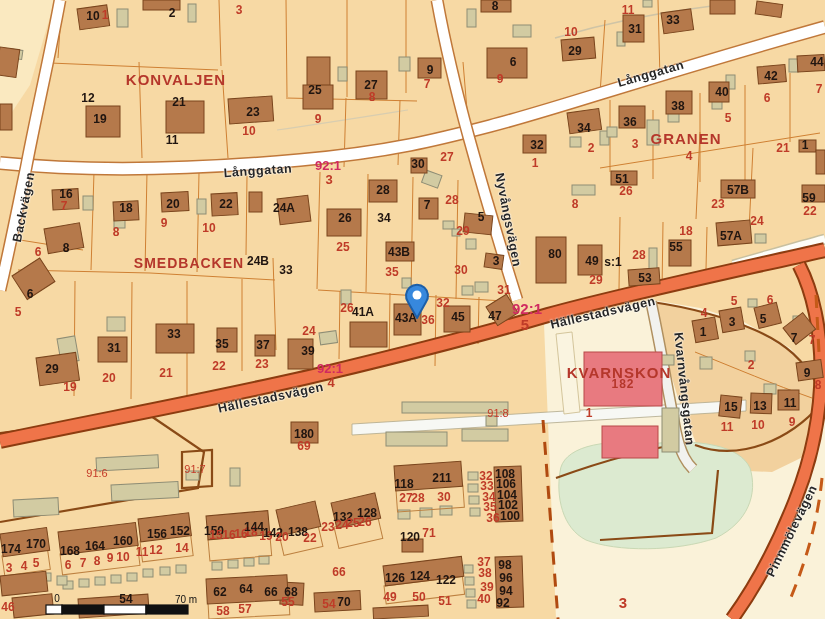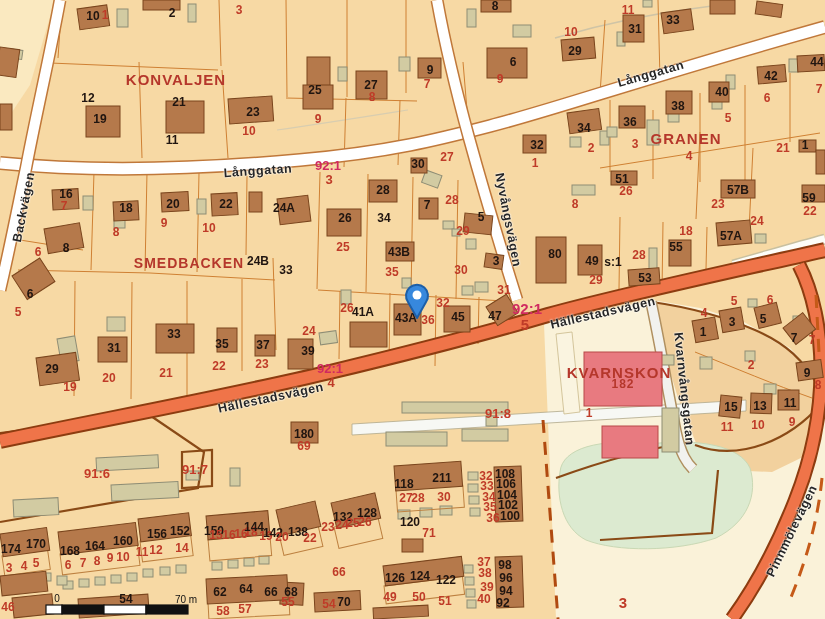--- a/index.html
+++ b/index.html
@@ -7,21 +7,21 @@
     position:relative;width:825px;height:619px;overflow:hidden;
     background:#f7d9a4;
     font-family:"Liberation Sans", sans-serif;
   }
   .map svg.base{position:absolute;left:0;top:0;}
   #labels{position:absolute;left:0;top:0;width:825px;height:619px;}
   .lb{position:absolute;white-space:nowrap;line-height:1;pointer-events:none;}
   .lb.b{color:#201510;font-size:12px;font-weight:700;}
   .lb.r{color:#bf3b28;font-size:12px;font-weight:700;}
   .lb.m{color:#d02a60;font-size:13px;font-weight:700;}
-  .lb.rb{color:#c43a28;font-size:13px;font-weight:700;}
+  .lb.rb{color:#c43a28;font-size:11px;font-weight:400;}
   .lb.area{color:#b5372b;font-size:14px;font-weight:700;letter-spacing:1px;}
   .lb.street{color:#262626;font-size:12.5px;font-weight:700;letter-spacing:0.6px;
      text-shadow:0 0 2px #fff,0 0 2px #fff;}
   .lb.scale{color:#111;font-size:10px;font-weight:400;}
   .attribution{
     position:absolute;right:2px;bottom:3px;font-size:11px;color:#3a3a3a;
     text-shadow:0 0 2px #f7e9c8,0 0 2px #f7e9c8;
   }
   .pin{position:absolute;width:30px;height:40px;}
   svg .b rect{fill:#b5794b;stroke:#7a451d;stroke-width:1;}
@@ -522,21 +522,21 @@
       <div class="lb r" style="left: 353px; top: 523px; transform: translate(-50%, -50%);">25</div>
       <div class="lb r" style="left: 365px; top: 522px; transform: translate(-50%, -50%);">26</div>
       <div class="lb b" style="left: 220px; top: 592px; transform: translate(-50%, -50%);">62</div>
       <div class="lb b" style="left: 246px; top: 589px; transform: translate(-50%, -50%);">64</div>
       <div class="lb b" style="left: 271px; top: 592px; transform: translate(-50%, -50%);">66</div>
       <div class="lb r" style="left: 223px; top: 611px; transform: translate(-50%, -50%);">58</div>
       <div class="lb r" style="left: 245px; top: 609px; transform: translate(-50%, -50%);">57</div>
       <div class="lb r" style="left: 269px; top: 611px; transform: translate(-50%, -50%); margin-top: 44px;">56</div>
       <div class="lb r" style="left: 8px; top: 607px; transform: translate(-50%, -50%);">46</div>
       <div class="lb b" style="left: 126px; top: 599px; transform: translate(-50%, -50%);">54</div>
-      <div class="lb b" style="left: 410px; top: 522px; transform: translate(-50%, -50%);">120</div>
+      <div class="lb b" style="left: 410px; top: 537px; transform: translate(-50%, -50%);">120</div>
       <div class="lb r" style="left: 429px; top: 533px; transform: translate(-50%, -50%);">71</div>
       <div class="lb r" style="left: 339px; top: 572px; transform: translate(-50%, -50%);">66</div>
       <div class="lb b" style="left: 395px; top: 578px; transform: translate(-50%, -50%);">126</div>
       <div class="lb b" style="left: 420px; top: 576px; transform: translate(-50%, -50%);">124</div>
       <div class="lb b" style="left: 446px; top: 580px; transform: translate(-50%, -50%);">122</div>
       <div class="lb r" style="left: 390px; top: 597px; transform: translate(-50%, -50%);">49</div>
       <div class="lb r" style="left: 419px; top: 597px; transform: translate(-50%, -50%);">50</div>
       <div class="lb r" style="left: 445px; top: 601px; transform: translate(-50%, -50%);">51</div>
       <div class="lb r" style="left: 484px; top: 562px; transform: translate(-50%, -50%);">37</div>
       <div class="lb b" style="left: 505px; top: 565px; transform: translate(-50%, -50%);">98</div>

